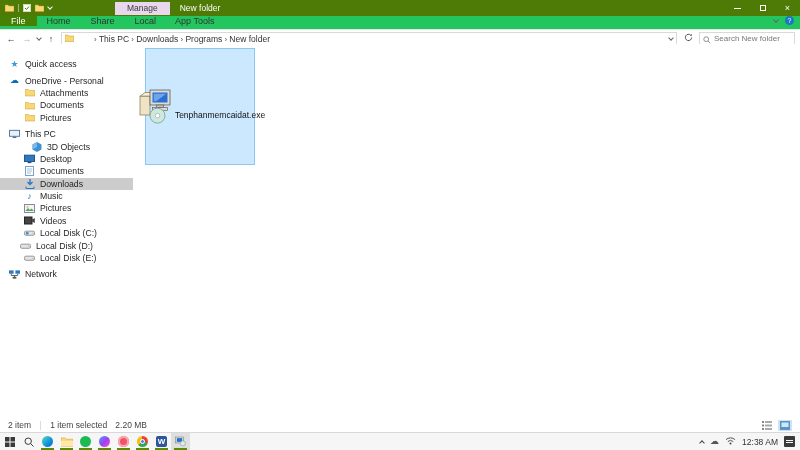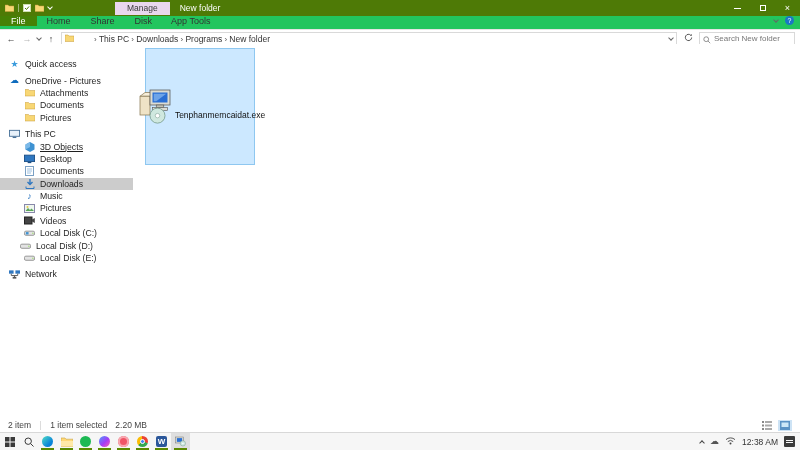--- a/index.html
+++ b/index.html
@@ -145,21 +145,21 @@
       <div class="win-btn">
           <span class="glyph-close">×</span>
         </div>
     </div>
   </div>
 
   <div class="tabsrow">
     <div class="tab tab-file">File</div>
     <div class="tab">Home</div>
     <div class="tab">Share</div>
-    <div class="tab">Disk</div>
+    <div class="tab">Local</div>
     <div class="tab tab-apptools">App Tools</div>
     <div class="tabs-right">
       <span class="chev-dn"></span>
       <span class="help-btn">?</span>
     </div>
   </div>
 
   <div class="addrrow">
     <span class="nav-btn">←</span>
     <span class="nav-btn nav-dim">→</span>
@@ -191,21 +191,21 @@
         <div class="side-item" style="padding-left: 9px;">
           <span class="sicon">
             <span class="char-icon" style="color:#3a9bdc">★</span>
           </span>
           <span>Quick access</span>
         </div>
         <div class="side-item gap" style="padding-left: 9px;">
           <span class="sicon">
             <span class="char-icon" style="color:#0f6cbd">☁</span>
           </span>
-          <span>OneDrive - Pictures</span>
+          <span>OneDrive - Personal</span>
         </div>
         <div class="side-item" style="padding-left: 24px;">
           <span class="sicon">
             <svg width="10" height="9" viewBox="0 0 10 9">
               <path d="M0 1.5h3.5l1 1H10V8H0z" fill="#f8d775" stroke="#c79b3b" stroke-width=".5"></path>
             </svg>
           </span>
           <span>Attachments</span>
         </div>
         <div class="side-item" style="padding-left: 24px;">
@@ -226,21 +226,21 @@
         </div>
         <div class="side-item gap" style="padding-left: 9px;">
           <span class="sicon">
             <svg width="11" height="10" viewBox="0 0 12 10">
               <rect x=".5" y="1" width="11" height="6.5" fill="#e8f1fa" stroke="#4a7299"></rect>
               <rect x="4" y="8" width="4" height="1.4" fill="#4a7299"></rect>
             </svg>
           </span>
           <span>This PC</span>
         </div>
-        <div class="side-item" style="padding-left: 24px; text-decoration: underline;">
+        <div class="side-item" style="padding-left: 31px;">
           <span class="sicon">
             <svg width="10" height="10" viewBox="0 0 10 10">
               <path d="M5 0l4.5 2.5v5L5 10 .5 7.5v-5z" fill="#3f92d2"></path>
               <path d="M5 0v5L.5 7.5v-5z" fill="#7cb9e8"></path>
             </svg>
           </span>
           <span>3D Objects</span>
         </div>
         <div class="side-item" style="padding-left: 24px;">
           <span class="sicon">

